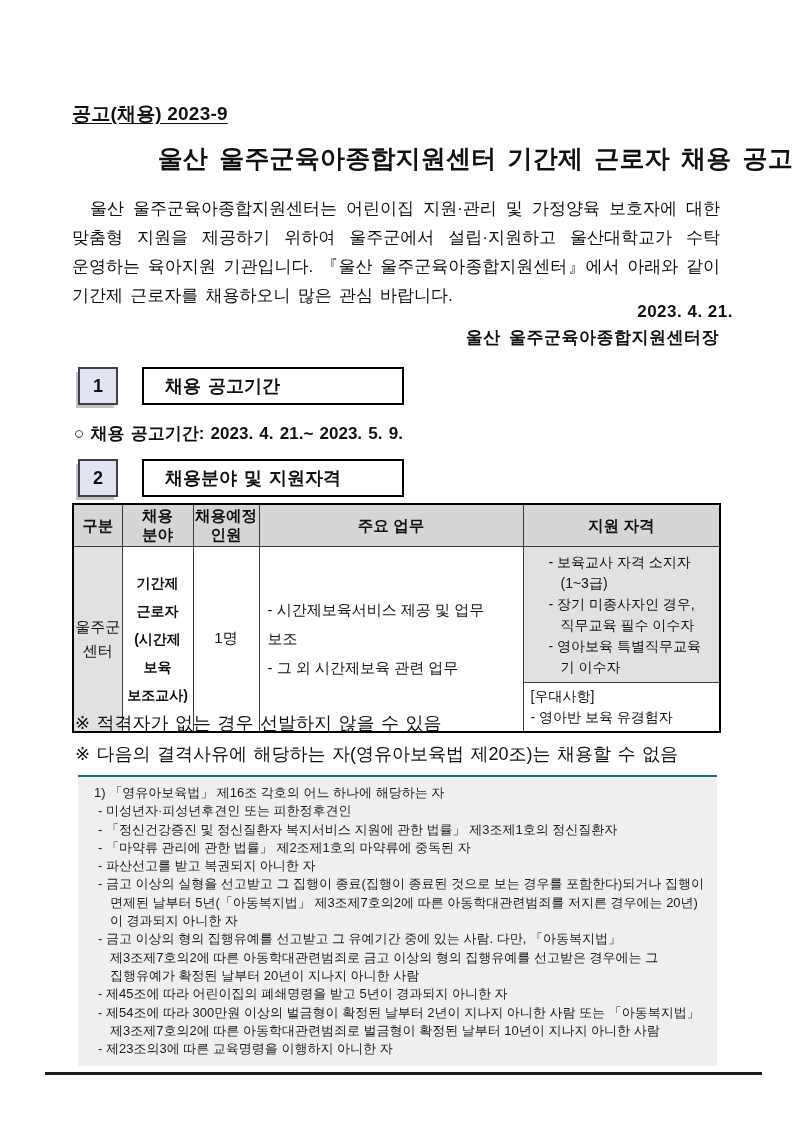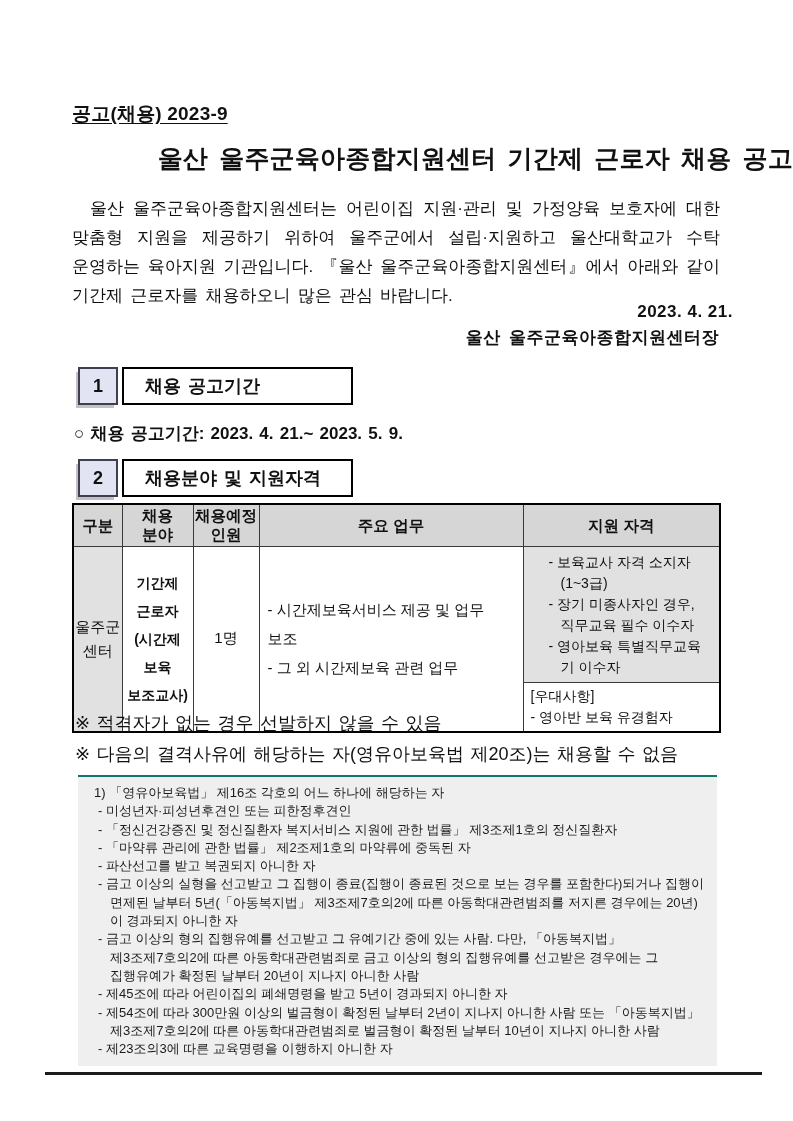--- a/index.html
+++ b/index.html
@@ -53,22 +53,22 @@
   .sec-header.two { left: 78px; top: 459px; }
   .sec-num {
     width: 40px; box-sizing: border-box;
     background: #e3e4f3;
     border: 2px solid #3f3f52;
     display: flex; align-items: center; justify-content: center;
     font-size: 18px; font-weight: bold;
     box-shadow: -3px 4px 0 -1px #c2c2c2;
   }
   .sec-title {
-    width: 231px; box-sizing: border-box;
-    margin-left: 4px;
+    width: 262px; box-sizing: border-box;
+    margin-left: 24px;
     background: #ffffff;
     border: 2px solid #000000;
     display: flex; align-items: center;
     padding-left: 21px;
     font-size: 18px; font-weight: bold;
     word-spacing: 2px;
   }
 
   .period-line {
     left: 74px; top: 422px;

